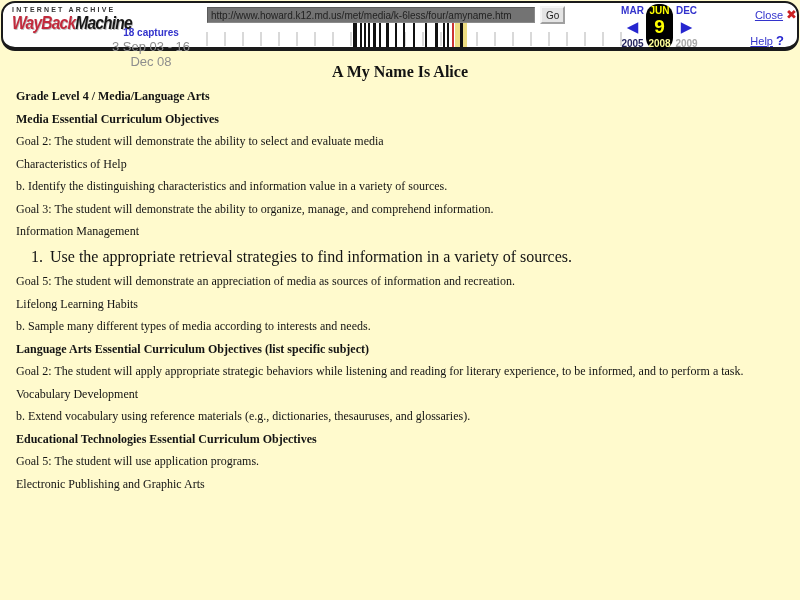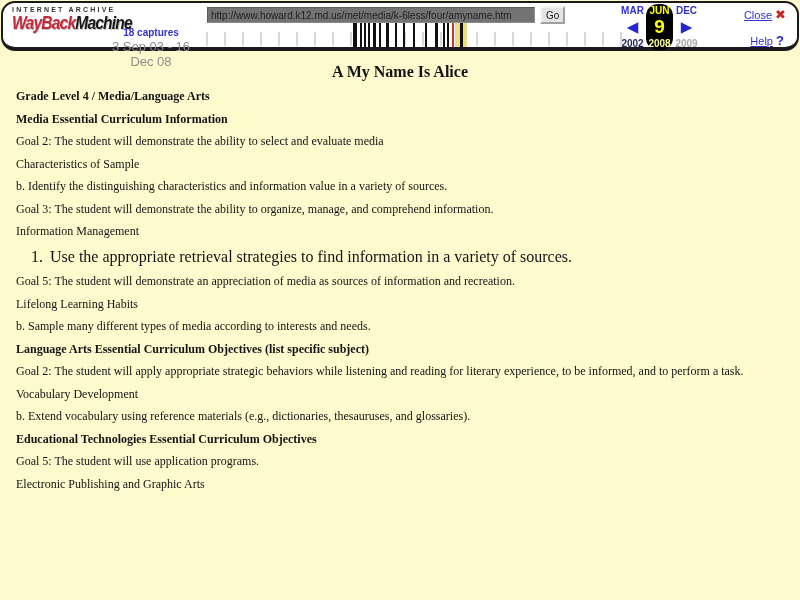--- a/index.html
+++ b/index.html
@@ -68,21 +68,21 @@
   .dn-col.current { background:#000; border-radius:12px; }
   .dn-month { font-size:10px; font-weight:bold; color:var(--link-blue,#3333CC); line-height:13px; }
   .dn-col.current .dn-month { color:var(--hl-yellow,#FFFF00); }
   .dn-mid { height:20px; display:flex; align-items:center; justify-content:center; }
   .dn-arrow { font-size:15px; color:#2626CF; cursor:pointer; font-family:"DejaVu Sans", sans-serif; line-height:1; }
   .dn-day { font-size:19px; font-weight:bold; color:var(--hl-yellow,#FFFF00); line-height:20px; }
   .dn-year { font-size:10px; font-weight:bold; color:#26265e; line-height:13px; }
   .dn-col.current .dn-year { color:#FFFF99; }
   .dn-year.future { color:#a8a8a8; }
 
-  .wm-close { position:absolute; right:11px; top:4px; font-size:11px; white-space:nowrap; cursor:pointer; }
+  .wm-close { position:absolute; right:0; top:4px; font-size:11px; white-space:nowrap; cursor:pointer; }
   .wm-help  { position:absolute; right:13px; top:30px; font-size:11px; white-space:nowrap; cursor:pointer; }
   .wm-link { color:var(--link-blue,#3333CC); text-decoration:underline; }
   .wm-close-x { color:var(--close-red,#CC2222); font-weight:bold; font-size:13px; font-family:"DejaVu Sans", sans-serif; }
   .wm-help-q { color:#2626CF; font-weight:bold; font-size:13px; }
 
   
   .content { padding:6px 8px 0 8px; }
   .title { text-align:center; font-weight:bold; font-size:16px; margin:6px 0 9px 0; line-height:1.13; }
   .content p.block { font-size:12px; line-height:1.13; margin:9px 8px; }
   .content p.block.heading { font-weight:bold; }
@@ -152,21 +152,21 @@
       <div class="bar red" style="left: 249px; width: 2px;"></div>
       <div class="bar" style="left: 257px; width: 3px;"></div>
     </div>
 
   <div class="wm-datenav">
     <div class="dn-col">
       <span class="dn-month">MAR</span>
       <span class="dn-mid">
           <span class="dn-arrow">◀</span>
         </span>
-      <span class="dn-year">2002</span>
+      <span class="dn-year">2005</span>
     </div>
     <div class="dn-col current">
       <span class="dn-month">JUN</span>
       <span class="dn-mid">
           <span class="dn-day">9</span>
         </span>
       <span class="dn-year">2008</span>
     </div>
     <div class="dn-col">
       <span class="dn-month">DEC</span>
@@ -185,23 +185,23 @@
     <span class="wm-link">Help</span>
     <span class="wm-help-q">?</span>
   </div>
 
 </div>
 
 <div class="content">
   <p class="title">A My Name Is Alice</p>
   <div>
       <p class="block heading">Grade Level 4 / Media/Language Arts</p>
-      <p class="block heading">Media Essential Curriculum Information</p>
+      <p class="block heading">Media Essential Curriculum Objectives</p>
       <p class="block">Goal 2: The student will demonstrate the ability to select and evaluate media</p>
-      <p class="block">Characteristics of Sample</p>
+      <p class="block">Characteristics of Help</p>
       <p class="block">b. Identify the distinguishing characteristics and information value in a variety of sources.</p>
       <p class="block">Goal 3: The student will demonstrate the ability to organize, manage, and comprehend information.</p>
       <p class="block">Information Management</p>
       <ol class="block">
         <li>Use the appropriate retrieval strategies to find information in a variety of sources.</li>
       </ol>
       <p class="block">Goal 5: The student will demonstrate an appreciation of media as sources of information and recreation.</p>
       <p class="block">Lifelong Learning Habits</p>
       <p class="block">b. Sample many different types of media according to interests and needs.</p>
       <p class="block heading">Language Arts Essential Curriculum Objectives (list specific subject)</p>

